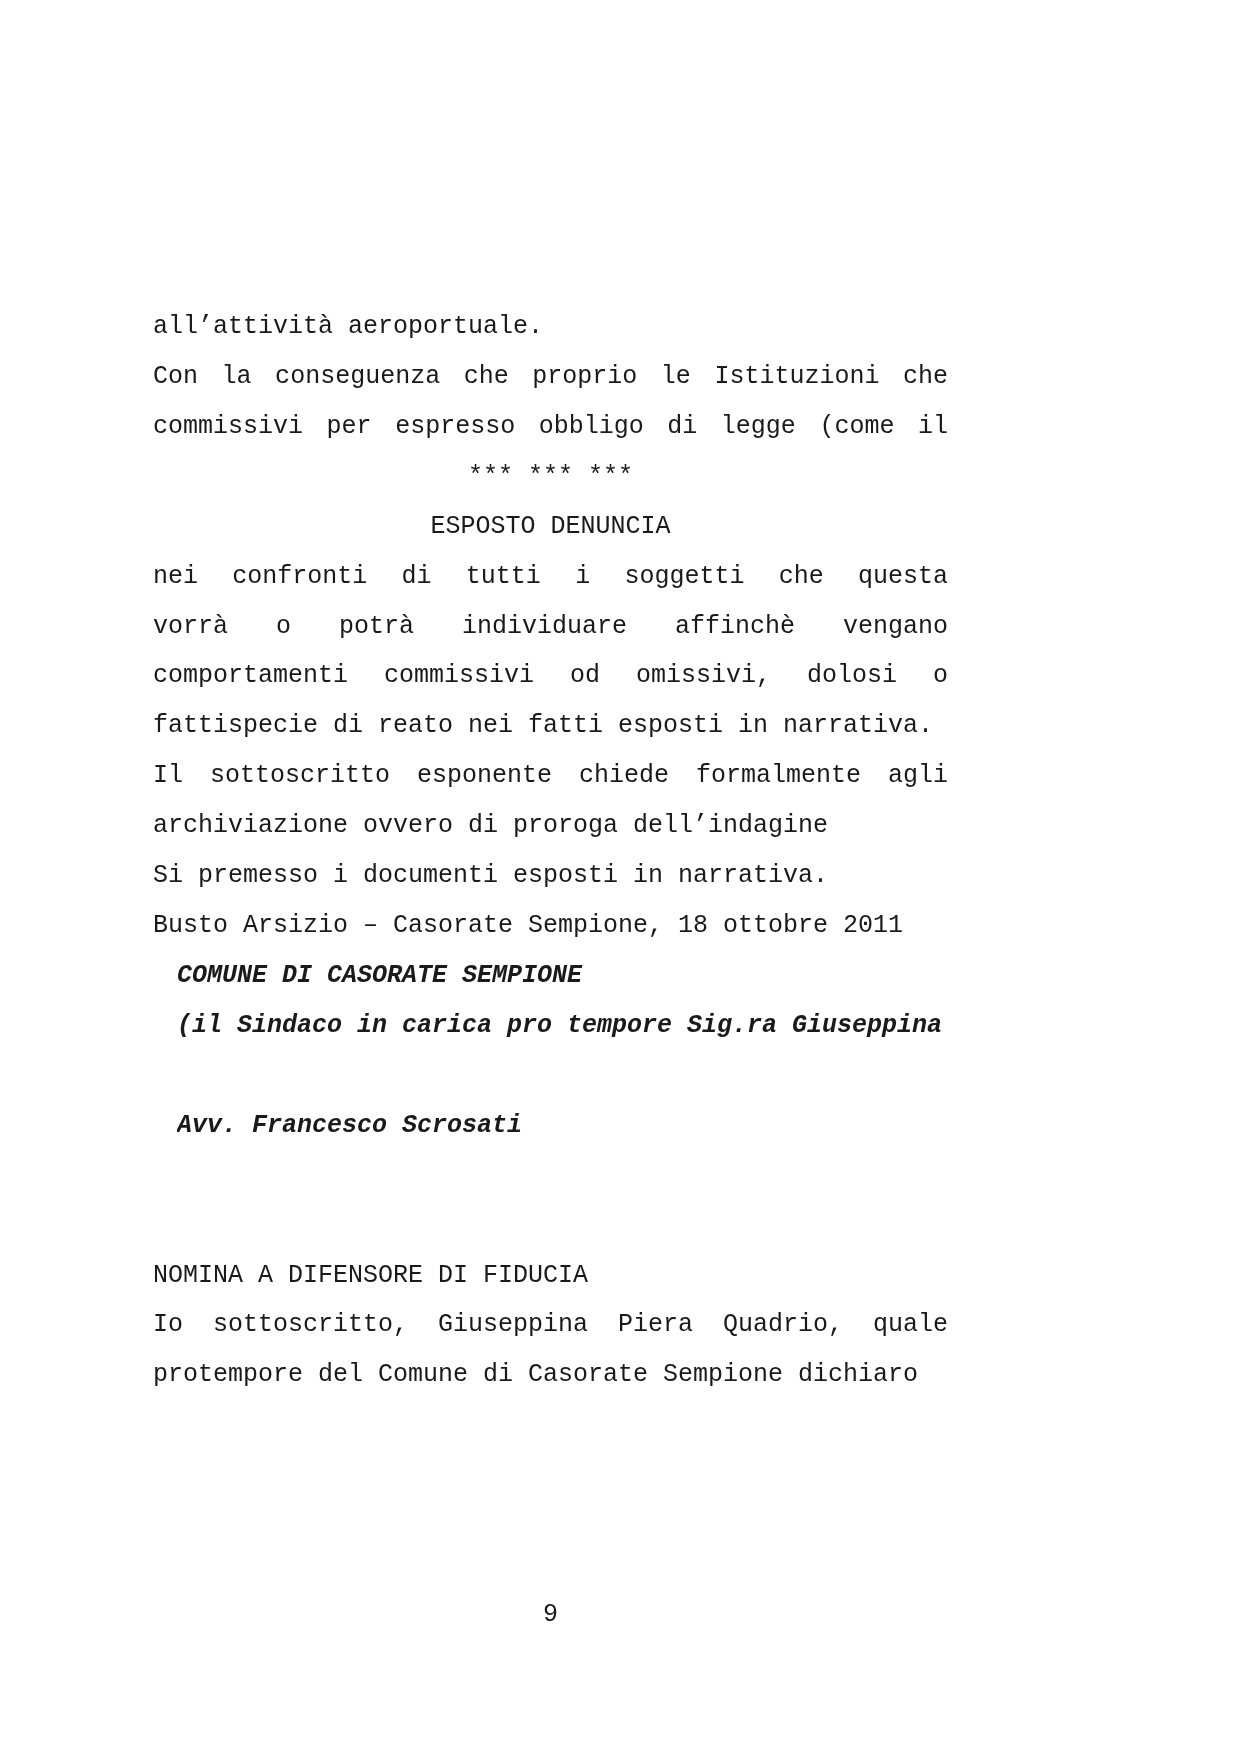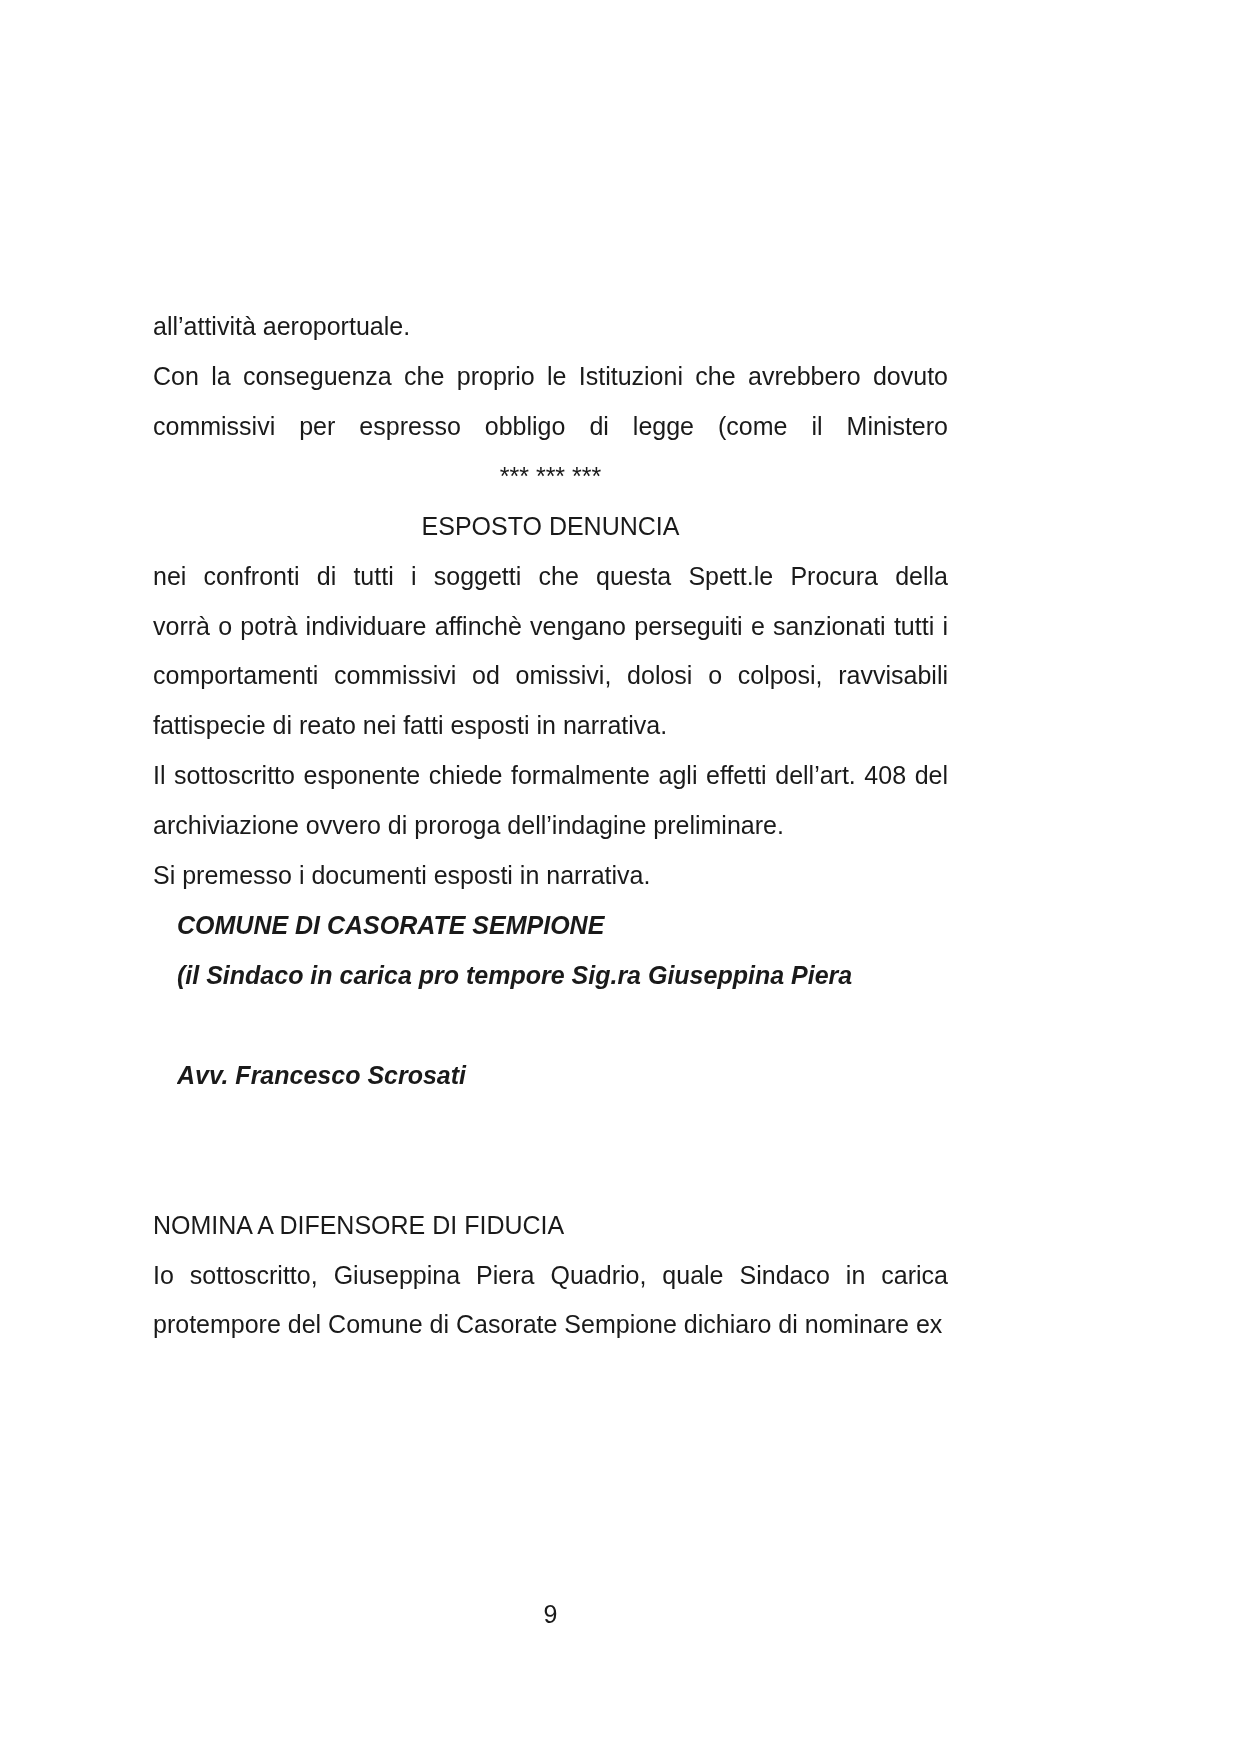--- a/index.html
+++ b/index.html
@@ -1,21 +1,21 @@
 <!DOCTYPE html>
 <html><head>
 <meta charset="utf-8">
 <style>
   html, body { margin: 0; padding: 0; background: #ffffff; }
   .page {
     position: relative;
     width: 1165px;
     height: 1754px;
     background: #ffffff;
-    font-family: Liberation Sans, sans-serif;
+    font-family: Liberation Mono, monospace;
     color: #1a1a1a;
     overflow: hidden;
   }
   .textblock {
     position: absolute;
     left: 153px;
     top: 302px;
     width: 795px;
     font-size: 25px;
     line-height: 49.93px;
@@ -61,20 +61,21 @@
     <div class="line just">nei confronti di tutti i soggetti che questa Spett.le Procura della Repubblica</div>
     <div class="line just">vorrà o potrà individuare affinchè vengano perseguiti e sanzionati tutti i</div>
     <div class="line just">comportamenti commissivi od omissivi, dolosi o colposi, ravvisabili come</div>
     <div class="line">fattispecie di reato nei fatti esposti in narrativa.</div>
 
     <div class="line just">Il sottoscritto esponente chiede formalmente agli effetti dell’art. 408 del</div>
     <div class="line">archiviazione ovvero di proroga dell’indagine preliminare.</div>
 
     <div class="line">Si premesso i documenti esposti in narrativa.</div>
 
+    <div class="line">Busto Arsizio – Casorate Sempione, 18 ottobre 2011</div>
 
     <div class="line boldit">COMUNE DI CASORATE SEMPIONE</div>
     <div class="line boldit">(il Sindaco in carica pro tempore Sig.ra Giuseppina Piera Quadrio)</div>
 
     <div class="blank"></div>
 
     <div class="line boldit">Avv. Francesco Scrosati</div>
 
     <div class="blank"></div>
     <div class="blank"></div>

